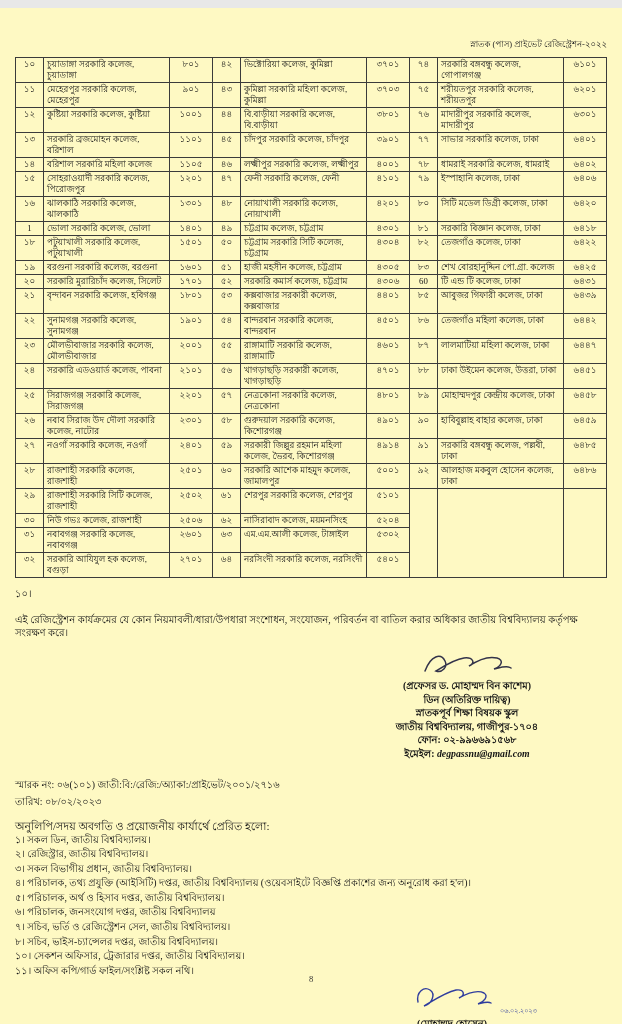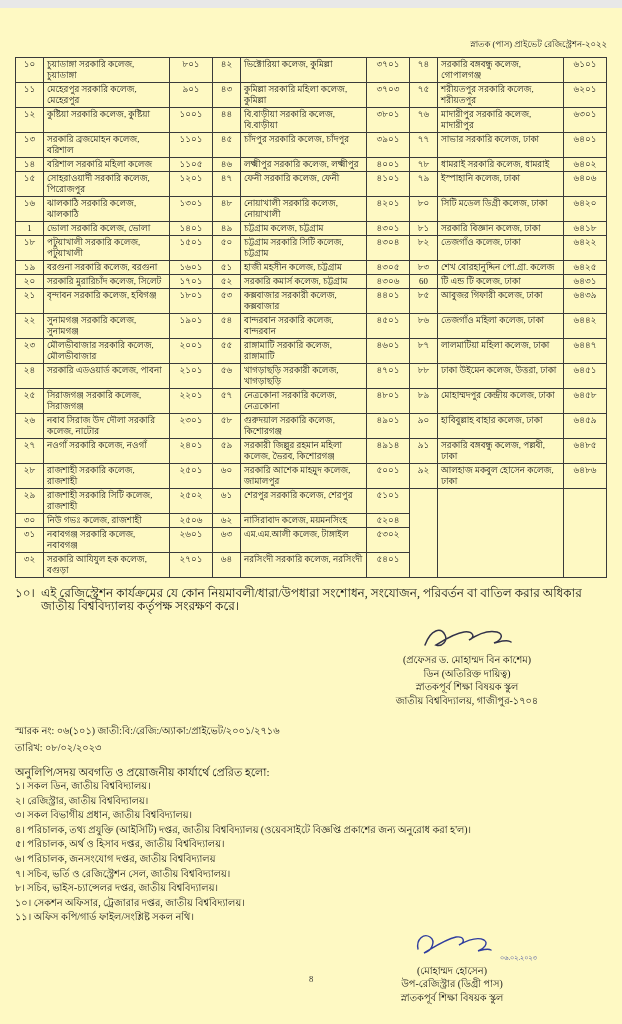--- a/index.html
+++ b/index.html
@@ -32,41 +32,42 @@
     line-height:11px;
     padding:1px 3px;
     vertical-align:top;
     overflow:hidden;
   }
   td.num{text-align:center;}
   td.name{text-align:left;}
   .note{
     margin-top:9px;
     display:flex;
-    font-size:12px;
+    font-size:10px;
     line-height:13px;
     width:592px;
+    flex-direction:column;
   }
   .note .no{flex:0 0 26px;}
   .note .txt{flex:1;}
   .sigblock{
     margin-top:10px;
     margin-left:auto;
     width:280px;
     text-align:center;
   }
   .scribble{display:block;margin:0 auto;}
   .sig-date{
     font-size:7px;
     text-align:right;
     padding-right:34px;
     color:#3c3c50;
     margin-top:-4px;
   }
-  .sigline{font-weight:normal;font-size:9.8px;line-height:13.5px;}
+  .sigline{font-weight:bold;font-size:9.8px;line-height:13.5px;}
   .email-line{font-weight:bold;font-size:9.8px;line-height:14px;}
   .email-addr{font-style:italic;font-family:"Liberation Serif",serif;}
   .memo-row{
     margin-top:16px;
     display:flex;
     justify-content:space-between;
     font-size:9.8px;
     width:592px;
     flex-direction:column;
   }
@@ -368,20 +369,22 @@
   </div>
 
   <div class="sigblock">
     <svg class="scribble" width="96" height="30" viewBox="0 0 96 30">
       <path d="M6 22 C 12 6, 22 4, 26 12 C 29 18, 23 24, 17 22 C 25 17, 36 10, 45 9 C 54 8, 57 14, 50 17 C 59 11, 70 7, 78 9 C 85 11, 83 17, 75 20 C 80 19, 88 16, 92 19" stroke="#33334a" fill="none" stroke-width="1.5" stroke-linecap="round"></path>
     </svg>
     <div class="sigline">(প্রফেসর ড. মোহাম্মদ বিন কাশেম)</div>
     <div class="sigline">ডিন (অতিরিক্ত দায়িত্ব)</div>
     <div class="sigline">স্নাতকপূর্ব শিক্ষা বিষয়ক স্কুল</div>
     <div class="sigline">জাতীয় বিশ্ববিদ্যালয়, গাজীপুর-১৭০৪</div>
+    <div class="sigline">ফোন: ০২-৯৯৬৬৯১৫৬৮</div>
+    <div class="email-line"><span>ইমেইল: </span><span class="email-addr">degpassnu@gmail.com</span></div>
   </div>
 
   <div class="memo-row">
     <span>স্মারক নং: ০৬(১০১) জাতী:বি:/রেজি:/অ্যাকা:/প্রাইভেট/২০০১/২৭১৬</span>
     <span>তারিখ: ০৮/০২/২০২৩</span>
   </div>
 
   <div class="dist-intro">অনুলিপি/সদয় অবগতি ও প্রয়োজনীয় কার্যার্থে প্রেরিত হলো:</div>
   <div>
       <div class="dist-item">১। সকল ডিন, জাতীয় বিশ্ববিদ্যালয়।</div>

